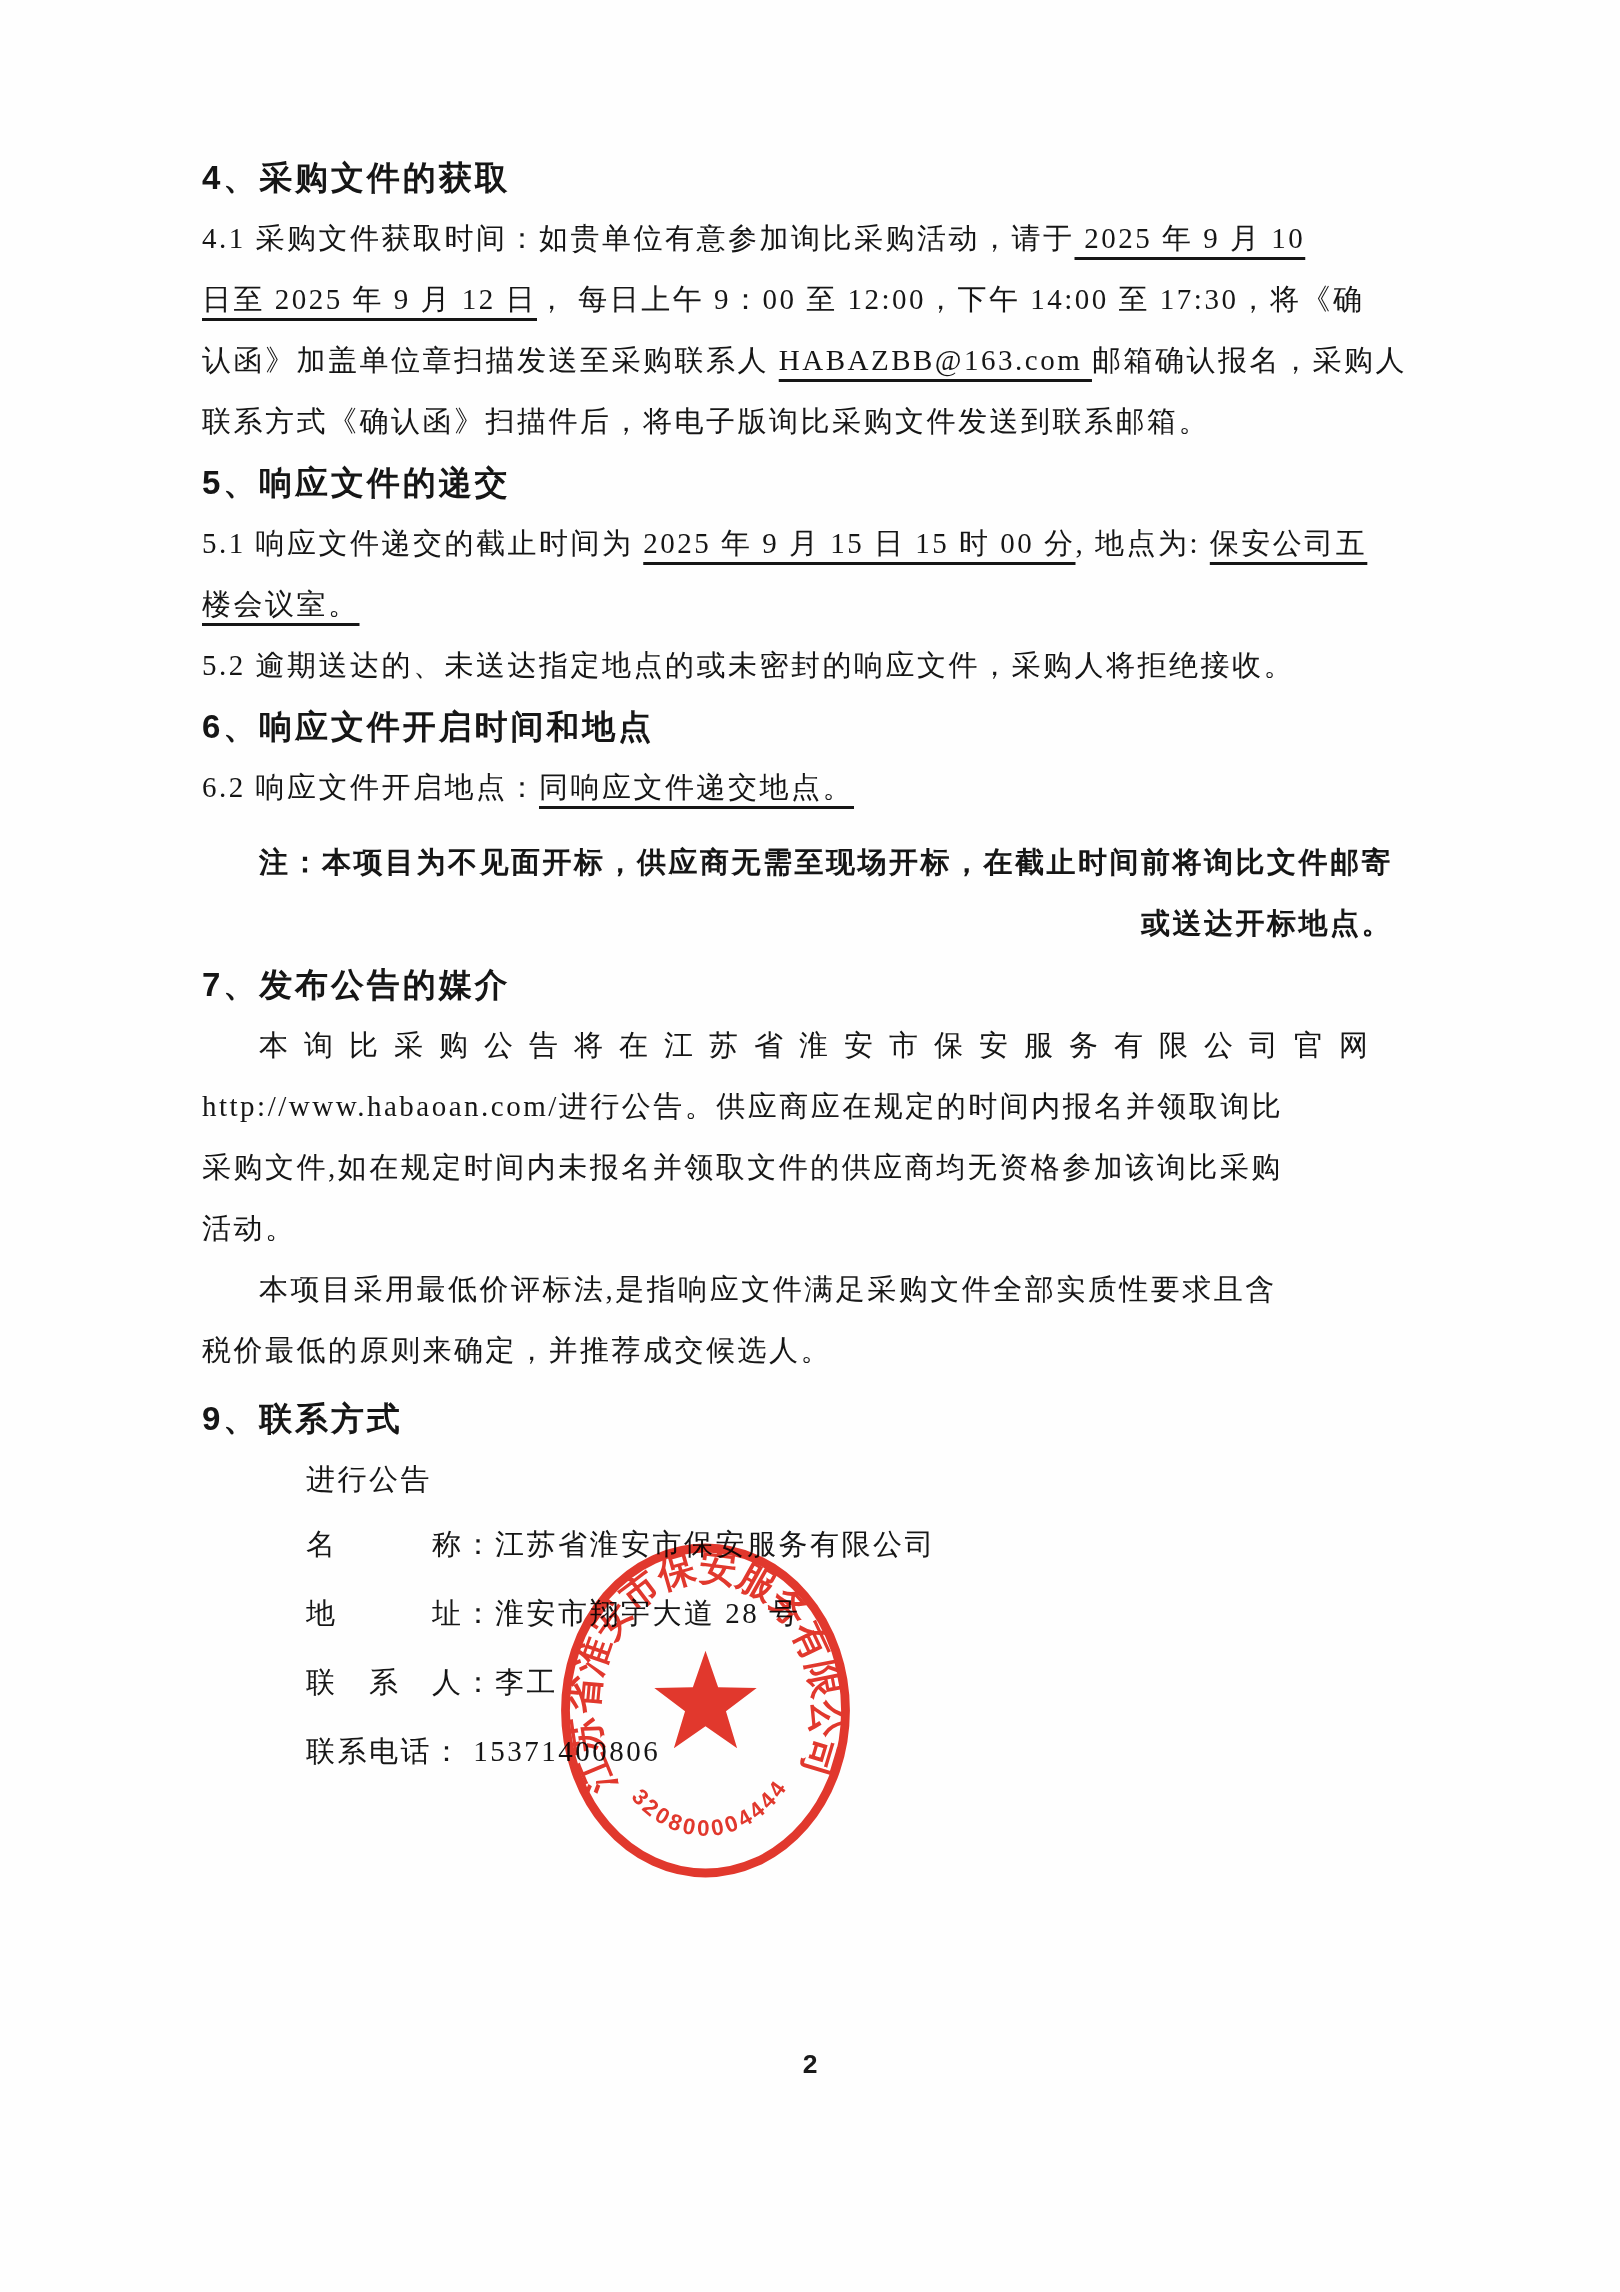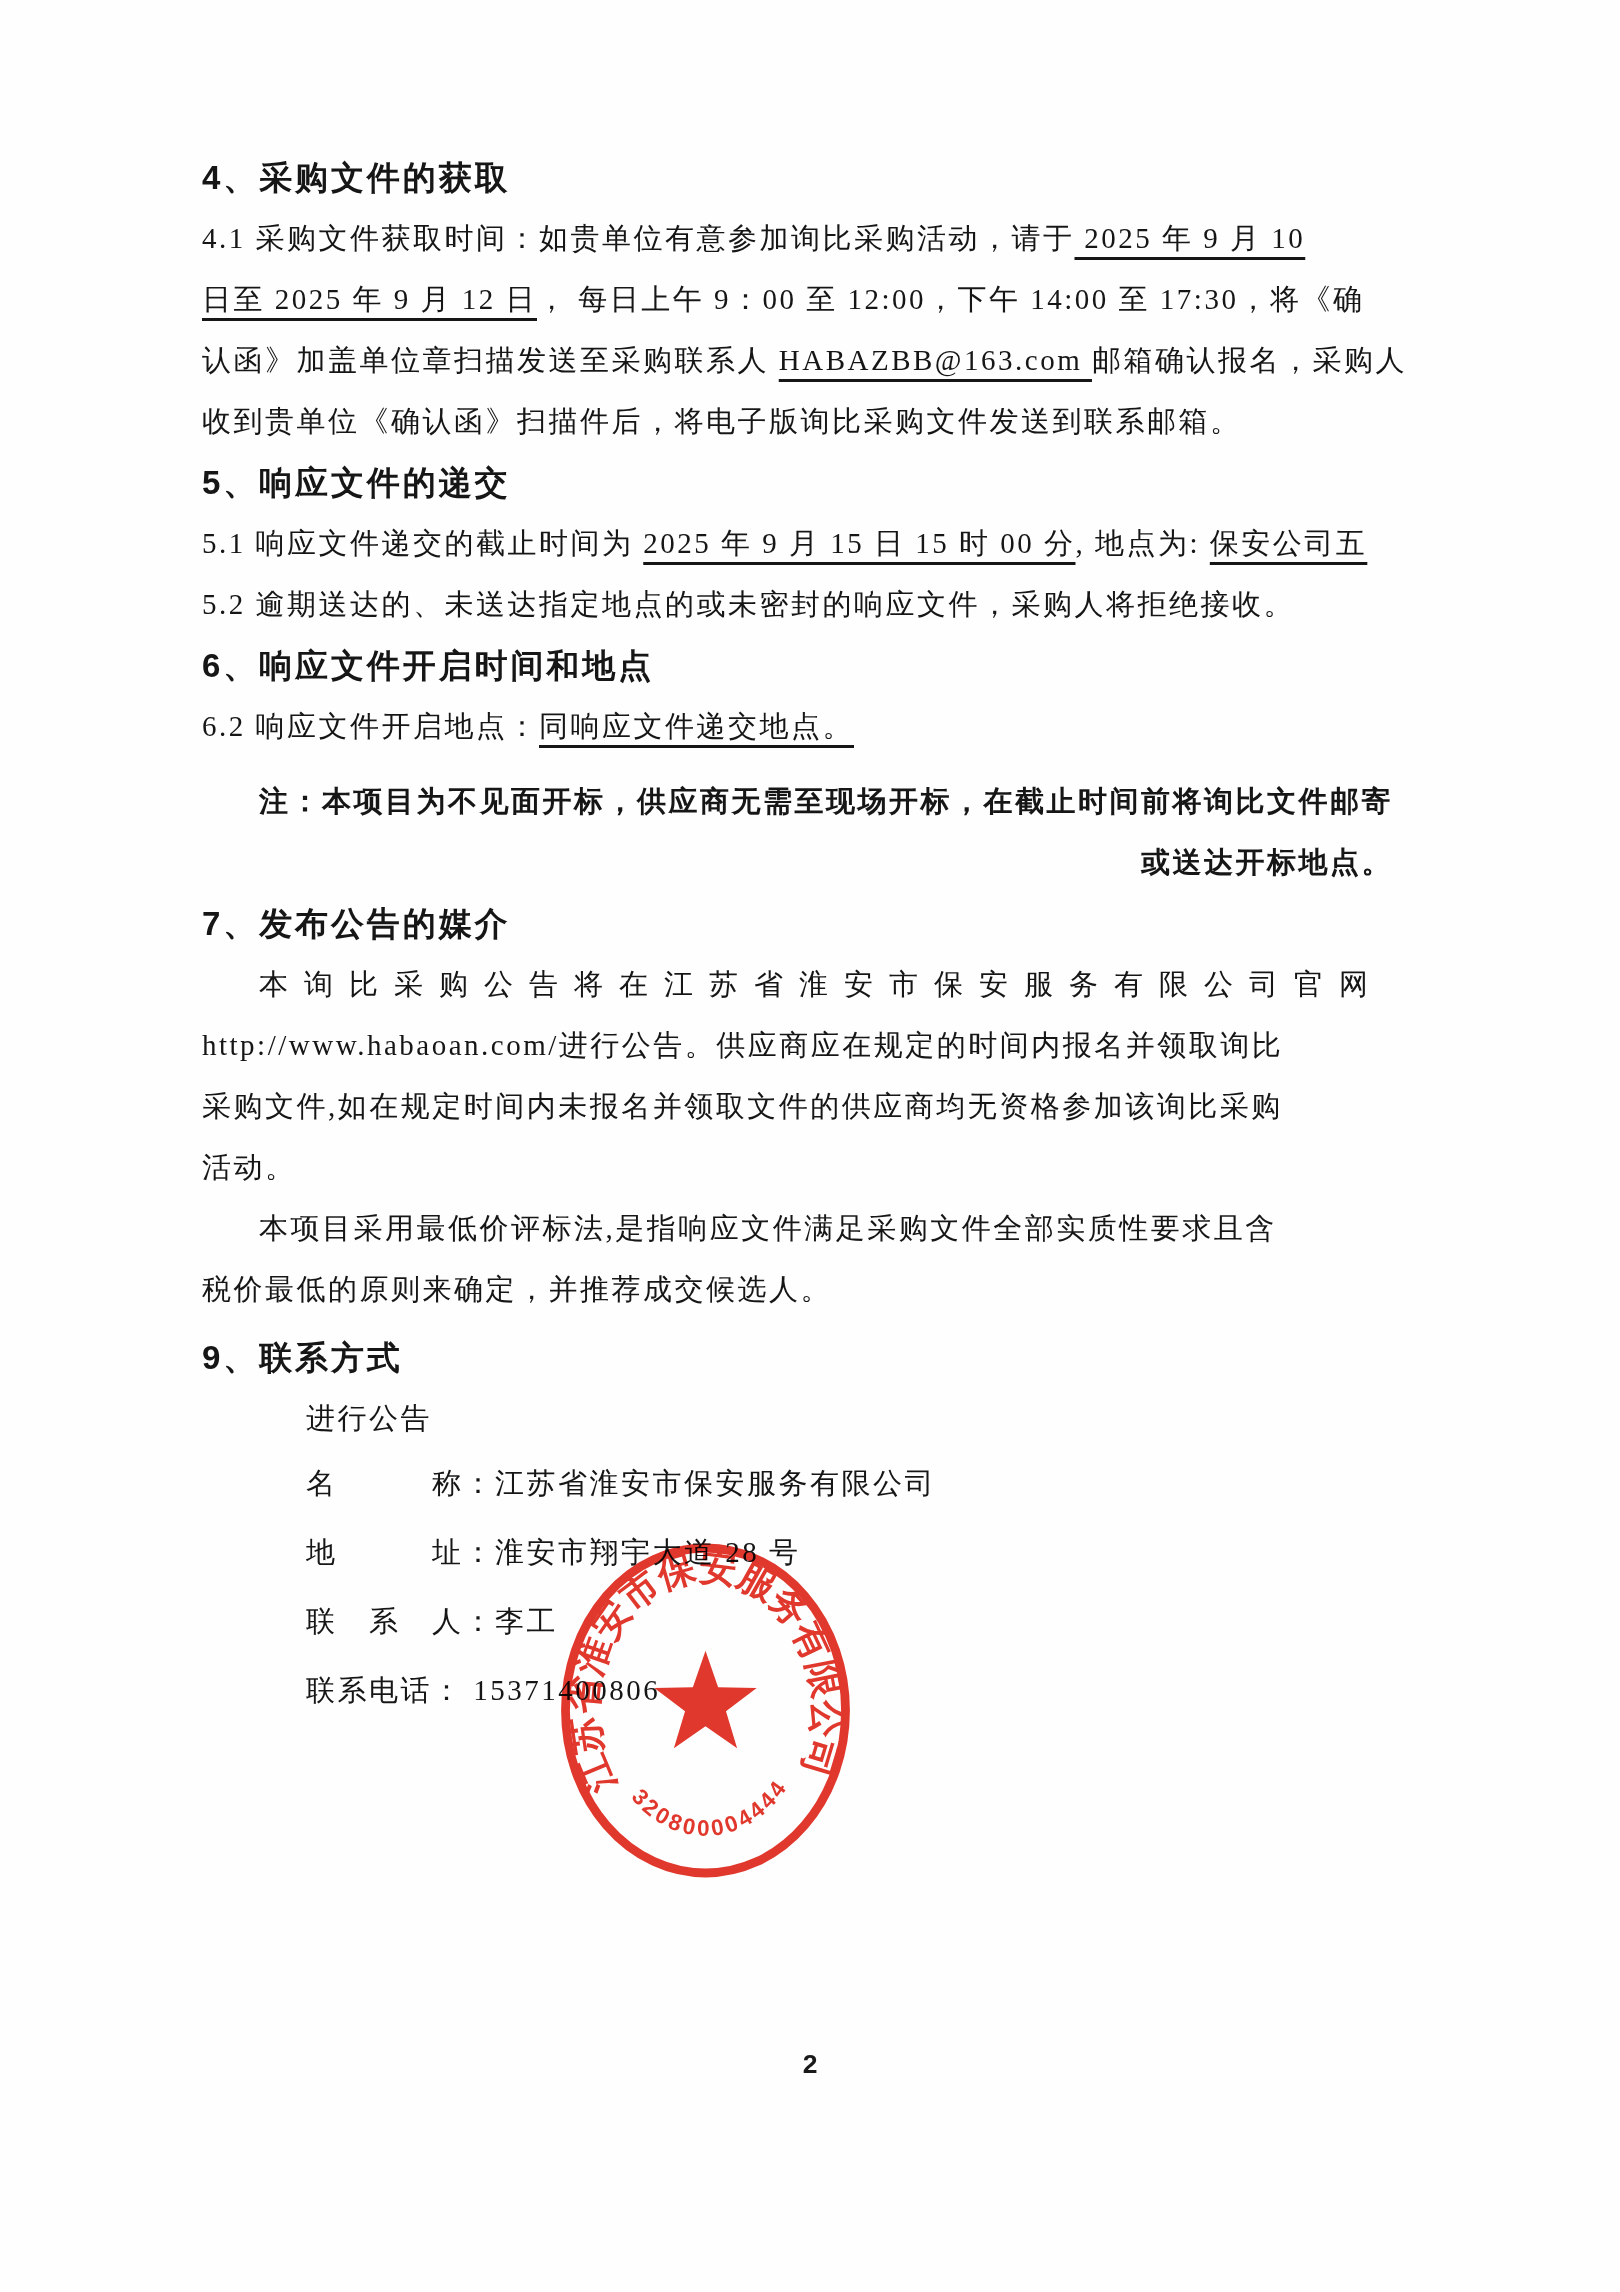--- a/index.html
+++ b/index.html
@@ -69,27 +69,28 @@
 <div class="page">
 
   <div class="content">
       <div class="block heading">
         <div class="line"><span>4、采购文件的获取</span></div>
       </div>
       <div class="block para">
         <div class="line"><span>4.1 采购文件获取时间：如贵单位有意参加询比采购活动，请于</span><span class="u"> 2025 年 9 月 10</span></div>
         <div class="line"><span class="u">日至 2025 年 9 月 12 日</span><span>，  每日上午 9：00 至 12:00，下午 14:00 至 17:30，将《确</span></div>
         <div class="line"><span>认函》加盖单位章扫描发送至采购联系人 </span><span class="u">HABAZBB@163.com </span><span>邮箱确认报名，采购人</span></div>
-        <div class="line"><span>收到贵单位《确认函》扫描件后，将电子版询比采购文件发送到联系邮箱。</span></div>
+        <div class="line"><span>联系方式《确认函》扫描件后，将电子版询比采购文件发送到联系邮箱。</span></div>
       </div>
       <div class="block heading">
         <div class="line"><span>5、响应文件的递交</span></div>
       </div>
       <div class="block para">
         <div class="line"><span>5.1 响应文件递交的截止时间为 </span><span class="u">2025 年 9 月 15 日 15 时 00 分</span><span>, 地点为: </span><span class="u">保安公司五</span></div>
+        <div class="line"><span class="u">楼会议室。</span></div>
       </div>
       <div class="block para">
         <div class="line"><span>5.2 逾期送达的、未送达指定地点的或未密封的响应文件，采购人将拒绝接收。</span></div>
       </div>
       <div class="block heading">
         <div class="line"><span>6、响应文件开启时间和地点</span></div>
       </div>
       <div class="block para">
         <div class="line"><span>6.2 响应文件开启地点：</span><span class="u">同响应文件递交地点。</span></div>
       </div>

